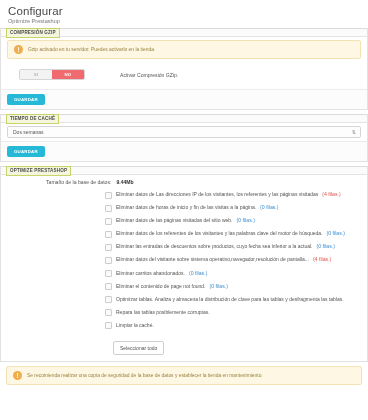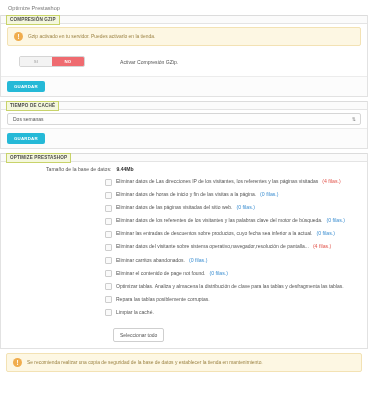--- a/index.html
+++ b/index.html
@@ -245,20 +245,21 @@
   .footer-alert {
     margin: 2px 6px 4px 6px;
   }
 </style>
 </head>
 <body>
 
 <div class="page">
 
   <div class="page-header">
+    <div class="page-title">Configurar</div>
     <div class="page-subtitle">Optimize Prestashop</div>
   </div>
 
   <div class="panel">
     <div class="panel-head">
       <span class="panel-title">COMPRESIÓN GZIP</span>
     </div>
 
     <div class="alert">
       <span class="alert-icon">!</span>

